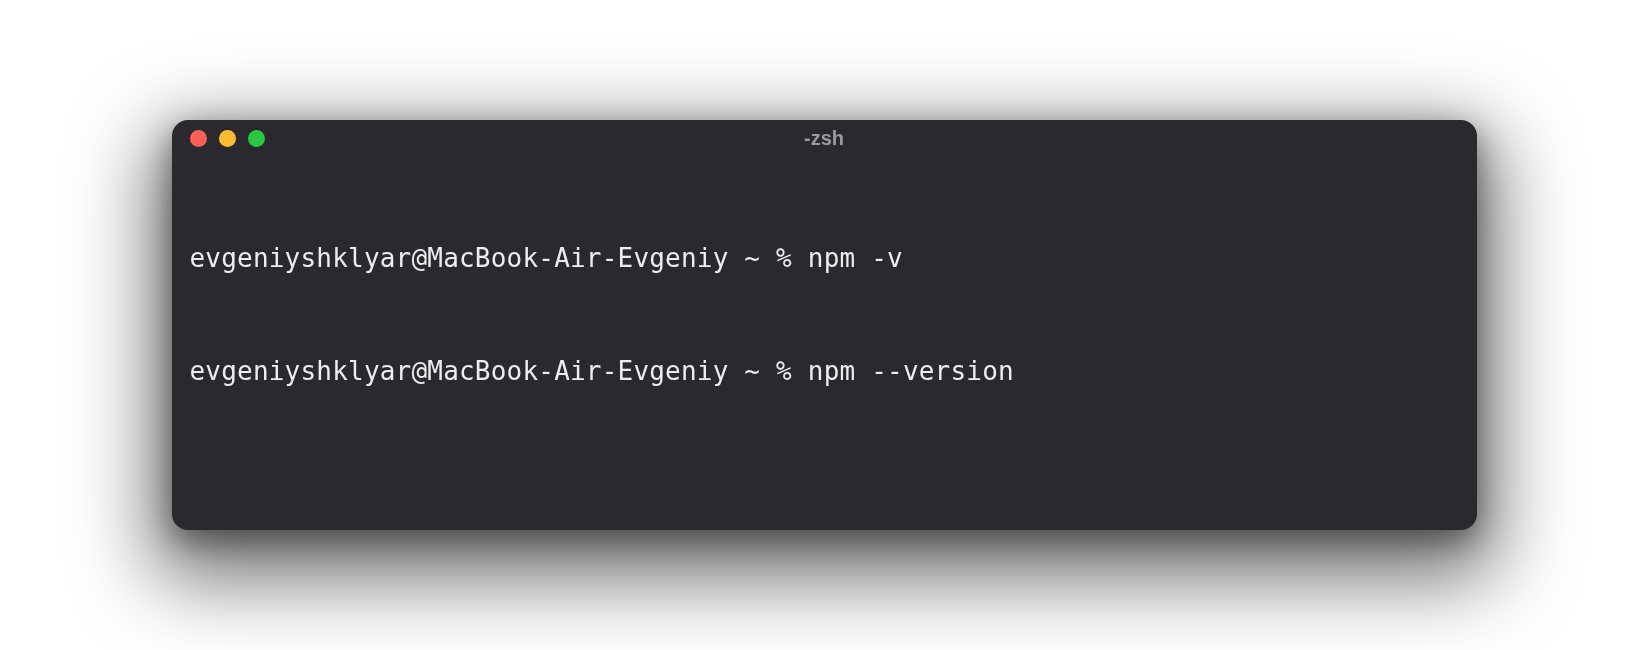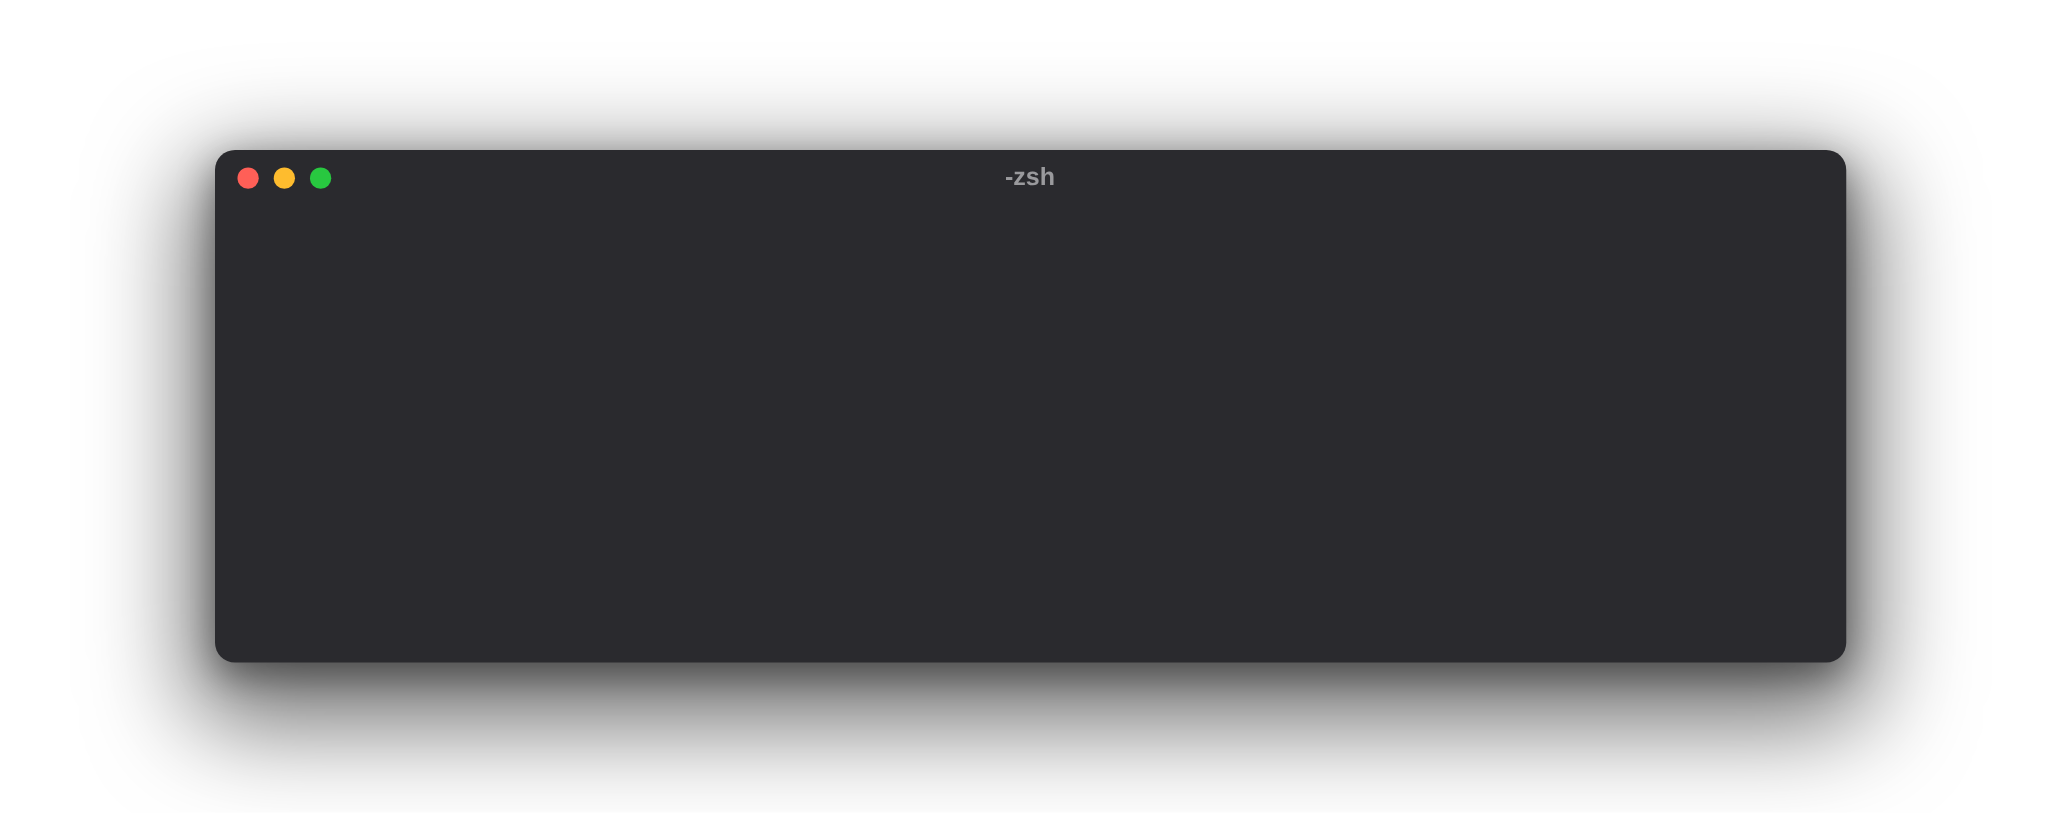--- a/index.html
+++ b/index.html
@@ -74,16 +74,18 @@
 <div class="terminal-window">
   <div class="titlebar">
     <div class="traffic-lights">
       <div class="traffic-light close"></div>
       <div class="traffic-light minimize"></div>
       <div class="traffic-light maximize"></div>
     </div>
     <div class="title">-zsh</div>
   </div>
   <div class="terminal-body">
+    <div class="line"><span>evgeniyshklyar@MacBook-Air-Evgeniy ~ % </span><span>npm -v</span></div>
+    <div class="line"><span>evgeniyshklyar@MacBook-Air-Evgeniy ~ % </span><span>npm --version</span></div>
     
     
   </div>
 </div>
 
 </body></html>

